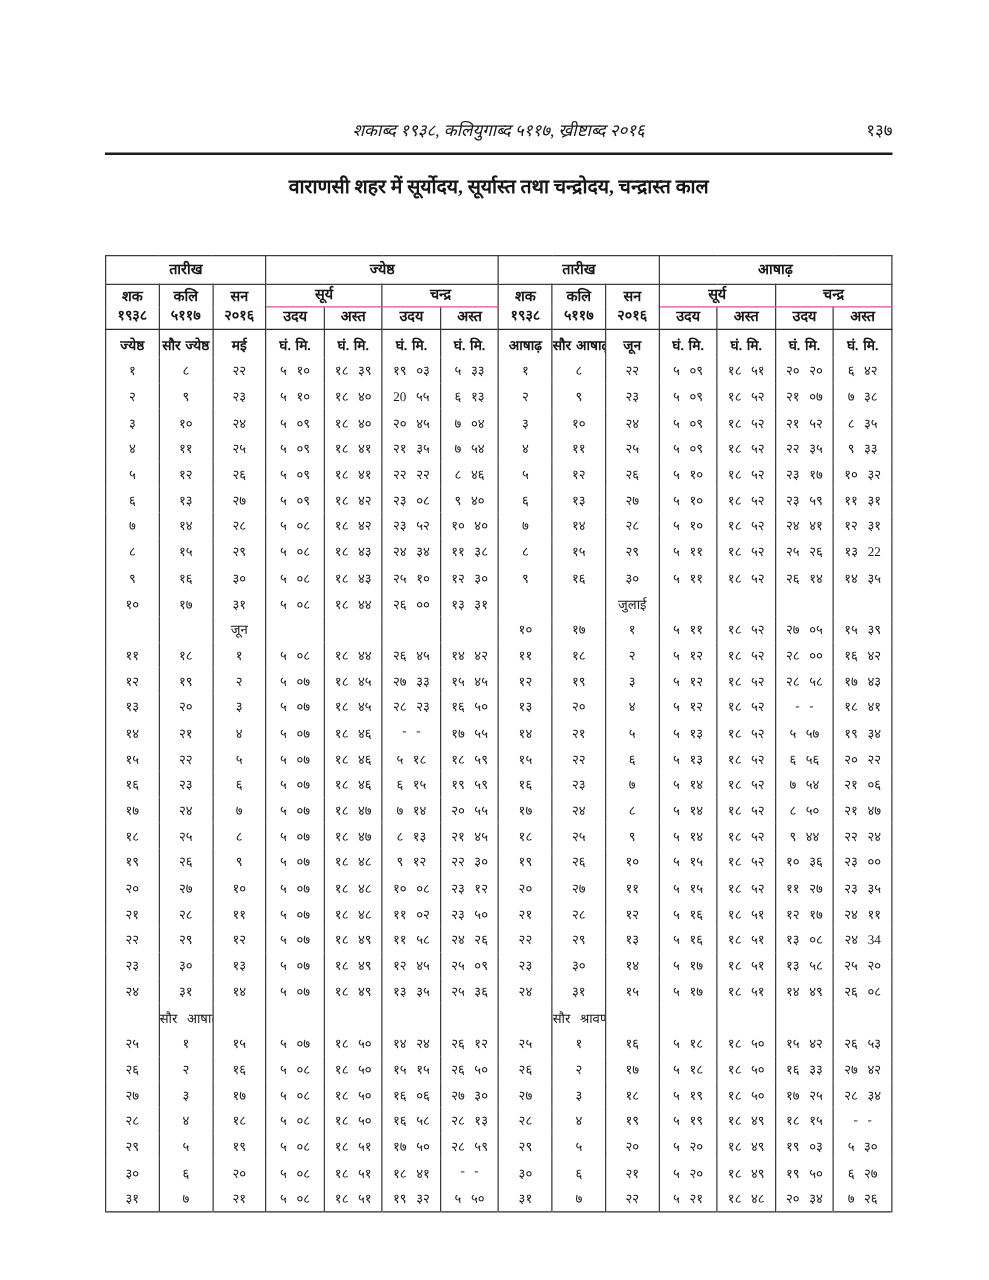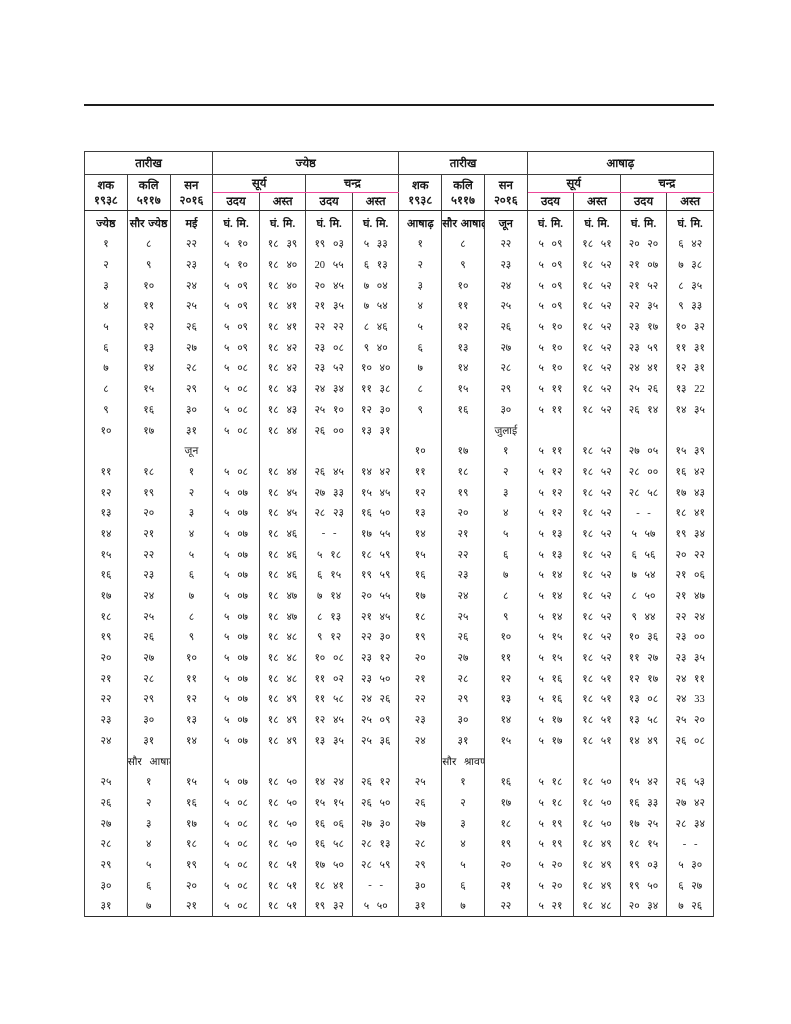--- a/index.html
+++ b/index.html
@@ -27,23 +27,28 @@
   .era span{display:block;font-family:Liberation Serif, serif;}
   tbody td{font-size:10.5px;height:20.7px;word-spacing:5px;border-top:none;border-bottom:none;}
   tbody tr.unit-row td{font-size:11px;font-weight:bold;height:22px;word-spacing:1px;}
   .footnote{text-align:center;font-size:11.5px;margin-top:9px;}
 </style>
 </head>
 <body>
 
 <div class="page">
 
+  <div class="running">
+    <span>शकाब्द १९३८, कलियुगाब्द ५११७, ख्रीष्टाब्द २०१६</span>
+    <span class="pagenum">१३७</span>
+  </div>
 
   <hr class="rule">
 
+  <div class="title">वाराणसी शहर में सूर्योदय, सूर्यास्त तथा चन्द्रोदय, चन्द्रास्त काल</div>
 
   <table>
     <colgroup>
       <col style="width:6.8%">
         <col style="width:6.8%">
         <col style="width:6.8%">
       <col style="width:7.4%">
         <col style="width:7.4%">
         <col style="width:7.4%">
         <col style="width:7.4%">
@@ -479,21 +484,21 @@
           <td>५ ०७</td>
           <td>१८ ४९</td>
           <td>११ ५८</td>
           <td>२४ २६</td>
           <td>२२</td>
           <td>२९</td>
           <td>१३</td>
           <td>५ १६</td>
           <td>१८ ५१</td>
           <td>१३ ०८</td>
-          <td>२४ 33</td>
+          <td>२४ 34</td>
         </tr>
         <tr>
           <td>२३</td>
           <td>३०</td>
           <td>१३</td>
           <td>५ ०७</td>
           <td>१८ ४९</td>
           <td>१२ ४५</td>
           <td>२५ ०९</td>
           <td>२३</td>

